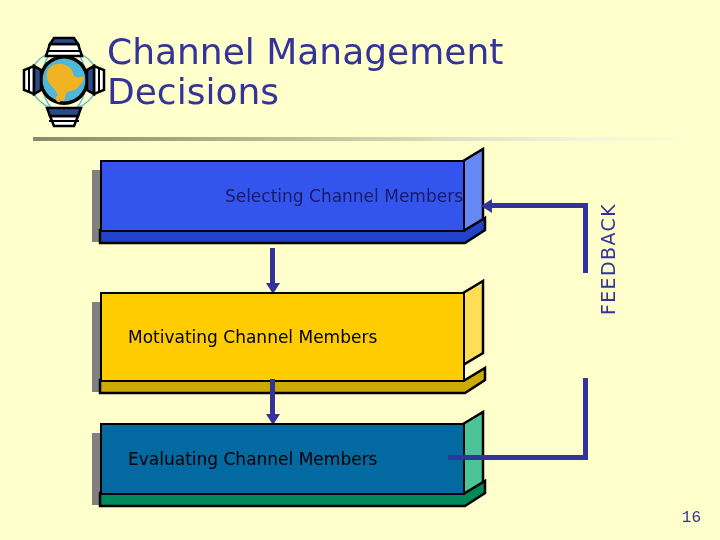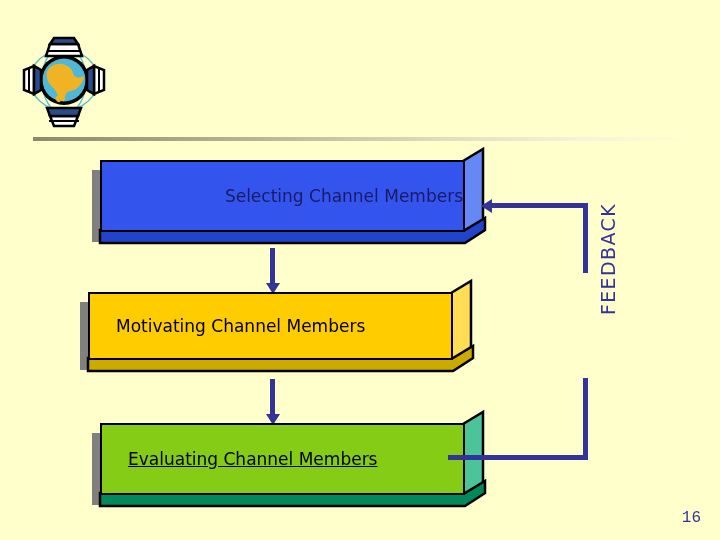--- a/index.html
+++ b/index.html
@@ -179,39 +179,41 @@
       </g>
 
       <g>
         <path d="M90 42 L90 62 L80 66 L80 38 Z" fill="#ffffff" stroke="#000000" stroke-width="2.5"></path>
         <path d="M80 38 L80 66 L73 62 L73 42 Z" fill="#2b4c8c" stroke="#000000" stroke-width="2.5"></path>
         <line x1="85" y1="40" x2="85" y2="64" stroke="#000000" stroke-width="2"></line>
       </g>
     </svg>
   </div>
 
+  <div id="slide-title">Channel Management
+Decisions</div>
   <div id="title-divider"></div>
 
   <div class="box3d" style="left:100px; top:160px; width:365px; height:72px;">
     <div class="box-shadow"></div>
     <svg class="side-svg" width="24" height="96" viewBox="0 0 24 96">
       <path d="M1 13 L21 1 L21 73 L1 85 Z" fill="#6688f5" stroke="#000000" stroke-width="2.5"></path>
     </svg>
     <svg class="lip-svg" width="386" height="16" viewBox="0 0 386 16">
       <path d="M0 1 L365 1 L385 -11 L385 1 L365 14 L0 14 Z" fill="#2244cc" stroke="#000000" stroke-width="2.5"></path>
     </svg>
     <div class="box-face" style="background:#3355ee;justify-content:flex-end;">
       <span class="box-label" style="color:#1a1a66;">Selecting Channel Members</span>
     </div>
   </div>
 
   <div class="vert-arrow" style="left:270px; top:248px; height:40px;"></div>
   <div class="arrow-head-down" style="left:265.5px; top:283px;"></div>
 
-  <div class="box3d" style="left:88px; top:292px; width:365px; height:68px;">
+  <div class="box3d" style="left:100px; top:292px; width:365px; height:90px;">
     <div class="box-shadow"></div>
     <svg class="side-svg" width="24" height="96" viewBox="0 0 24 96">
       <path d="M1 13 L21 1 L21 73 L1 85 Z" fill="#ffdd55" stroke="#000000" stroke-width="2.5"></path>
     </svg>
     <svg class="lip-svg" width="386" height="16" viewBox="0 0 386 16">
       <path d="M0 1 L365 1 L385 -11 L385 1 L365 14 L0 14 Z" fill="#ccaa00" stroke="#000000" stroke-width="2.5"></path>
     </svg>
     <div class="box-face" style="background:#ffcc00;">
       <span class="box-label" style="color:#000000;">Motivating Channel Members</span>
     </div>
@@ -221,21 +223,21 @@
   <div class="arrow-head-down" style="left:265.5px; top:414px;"></div>
 
   <div class="box3d" style="left:100px; top:423px; width:365px; height:72px;">
     <div class="box-shadow"></div>
     <svg class="side-svg" width="24" height="96" viewBox="0 0 24 96">
       <path d="M1 13 L21 1 L21 73 L1 85 Z" fill="#4cc49a" stroke="#000000" stroke-width="2.5"></path>
     </svg>
     <svg class="lip-svg" width="386" height="16" viewBox="0 0 386 16">
       <path d="M0 1 L365 1 L385 -11 L385 1 L365 14 L0 14 Z" fill="#008a5c" stroke="#000000" stroke-width="2.5"></path>
     </svg>
-    <div class="box-face" style="background:#84cc16;text-decoration:underline;">
+    <div class="box-face" style="background:#0369a1;">
       <span class="box-label" style="color:#000000;">Evaluating Channel Members</span>
     </div>
   </div>
 
   <div class="fb-line" style="left:448px; top:455px; width:140px; height:5px;"></div>
 
   <div class="fb-line" style="left:583px; top:203px; width:5px; height:70px;"></div>
 
   <div class="fb-line" style="left:583px; top:378px; width:5px; height:80px;"></div>
 

